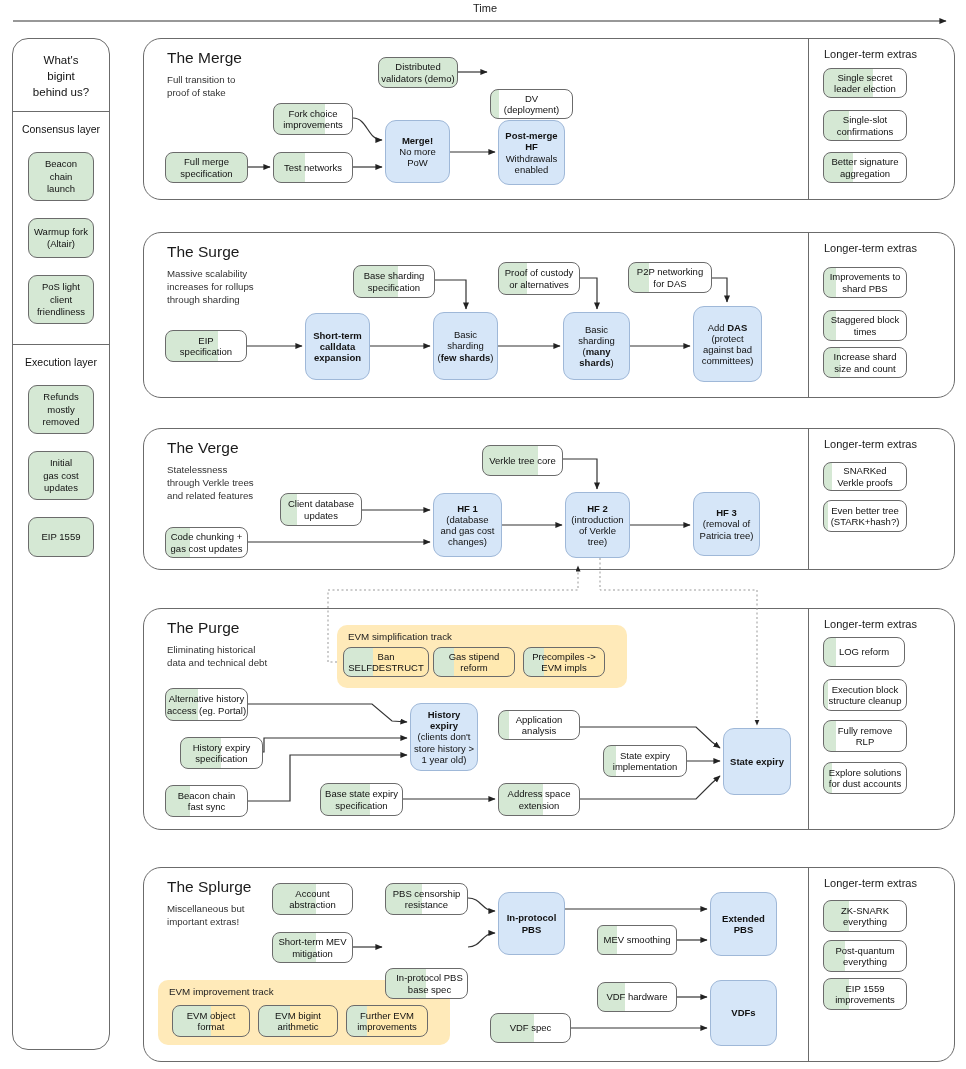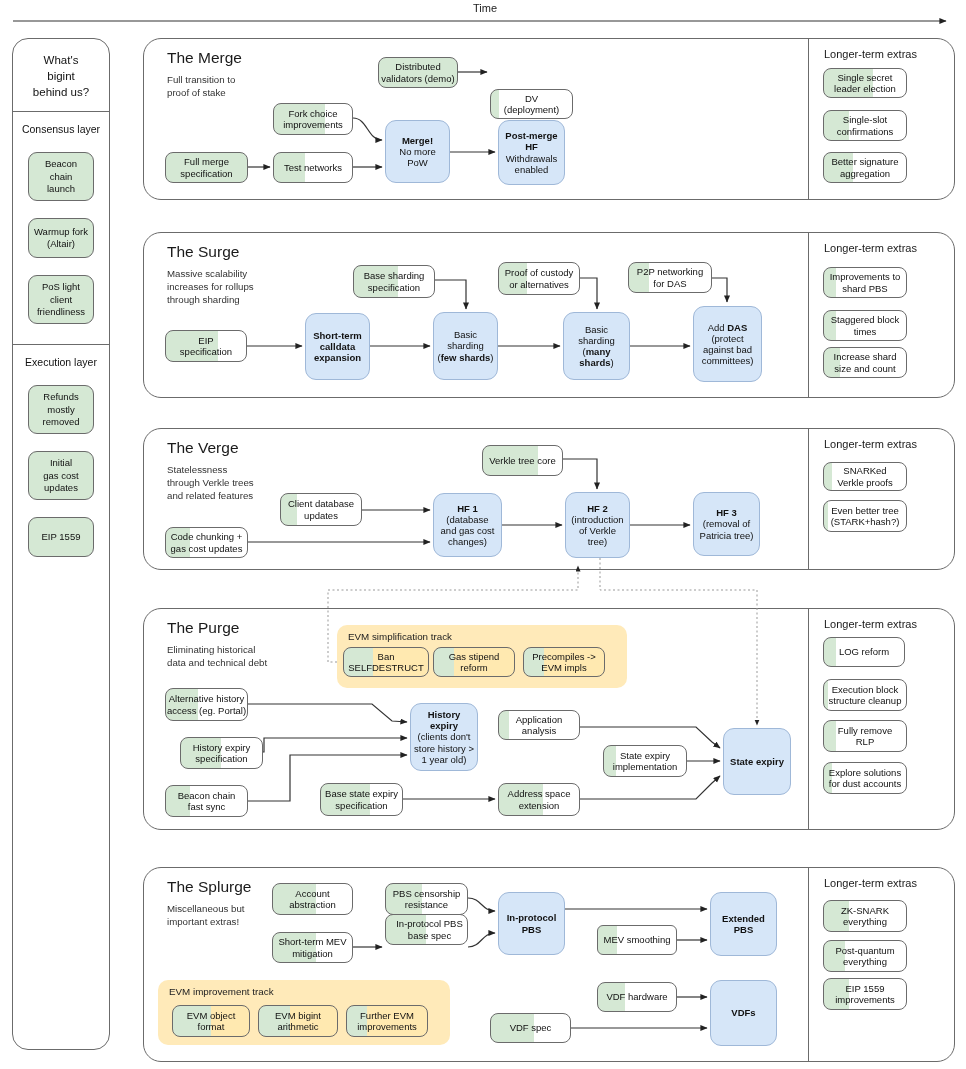--- a/index.html
+++ b/index.html
@@ -343,21 +343,21 @@
       <div class="ln">abstraction</div>
     </div>
     <div class="node" style="position: absolute; left: 385px; top: 883px; width: 83px; height: 32px; background: linear-gradient(90deg, rgb(213, 232, 212) 45%, rgb(255, 255, 255) 45%);">
       <div class="ln">PBS censorship</div>
       <div class="ln">resistance</div>
     </div>
     <div class="node" style="position: absolute; left: 272px; top: 932px; width: 81px; height: 31px; background: linear-gradient(90deg, rgb(213, 232, 212) 55%, rgb(255, 255, 255) 55%);">
       <div class="ln">Short-term MEV</div>
       <div class="ln">mitigation</div>
     </div>
-    <div class="node" style="position: absolute; left: 385px; top: 914px; width: 83px; height: 31px; background: linear-gradient(90deg, rgb(213, 232, 212) 50%, rgb(255, 255, 255) 50%); padding-left: 8px;">
+    <div class="node" style="position: absolute; left: 385px; top: 968px; width: 83px; height: 31px; background: linear-gradient(90deg, rgb(213, 232, 212) 50%, rgb(255, 255, 255) 50%); padding-left: 8px;">
       <div class="ln">In-protocol PBS</div>
       <div class="ln">base spec</div>
     </div>
     <div class="node blue" style="position: absolute; left: 498px; top: 892px; width: 67px; height: 63px;">
       <div class="ln"><b>In-protocol</b></div>
       <div class="ln"><b>PBS</b></div>
     </div>
     <div class="node" style="position: absolute; left: 597px; top: 925px; width: 80px; height: 30px; background: linear-gradient(90deg, rgb(213, 232, 212) 25%, rgb(255, 255, 255) 25%); border-radius: 6px;">
       <div class="ln">MEV smoothing</div>
     </div>

